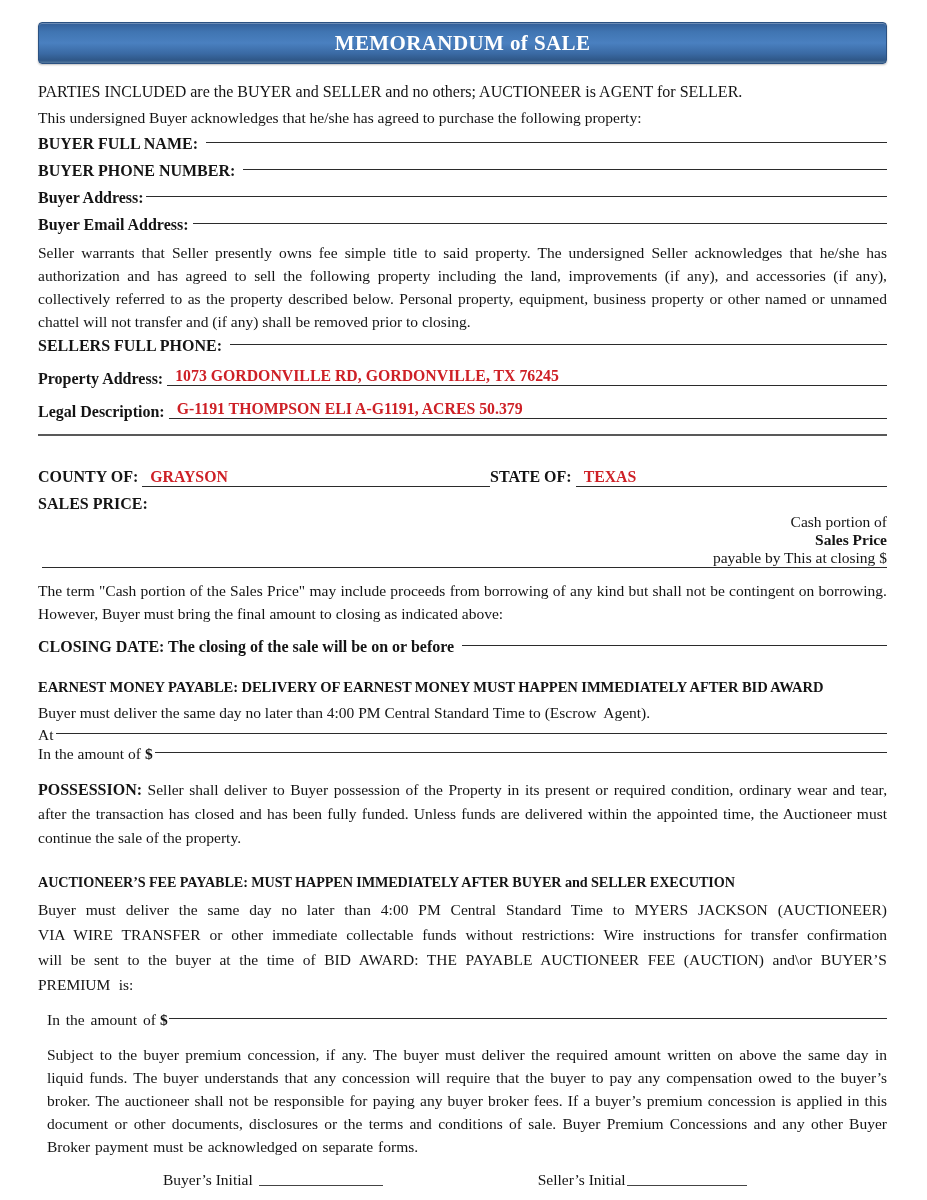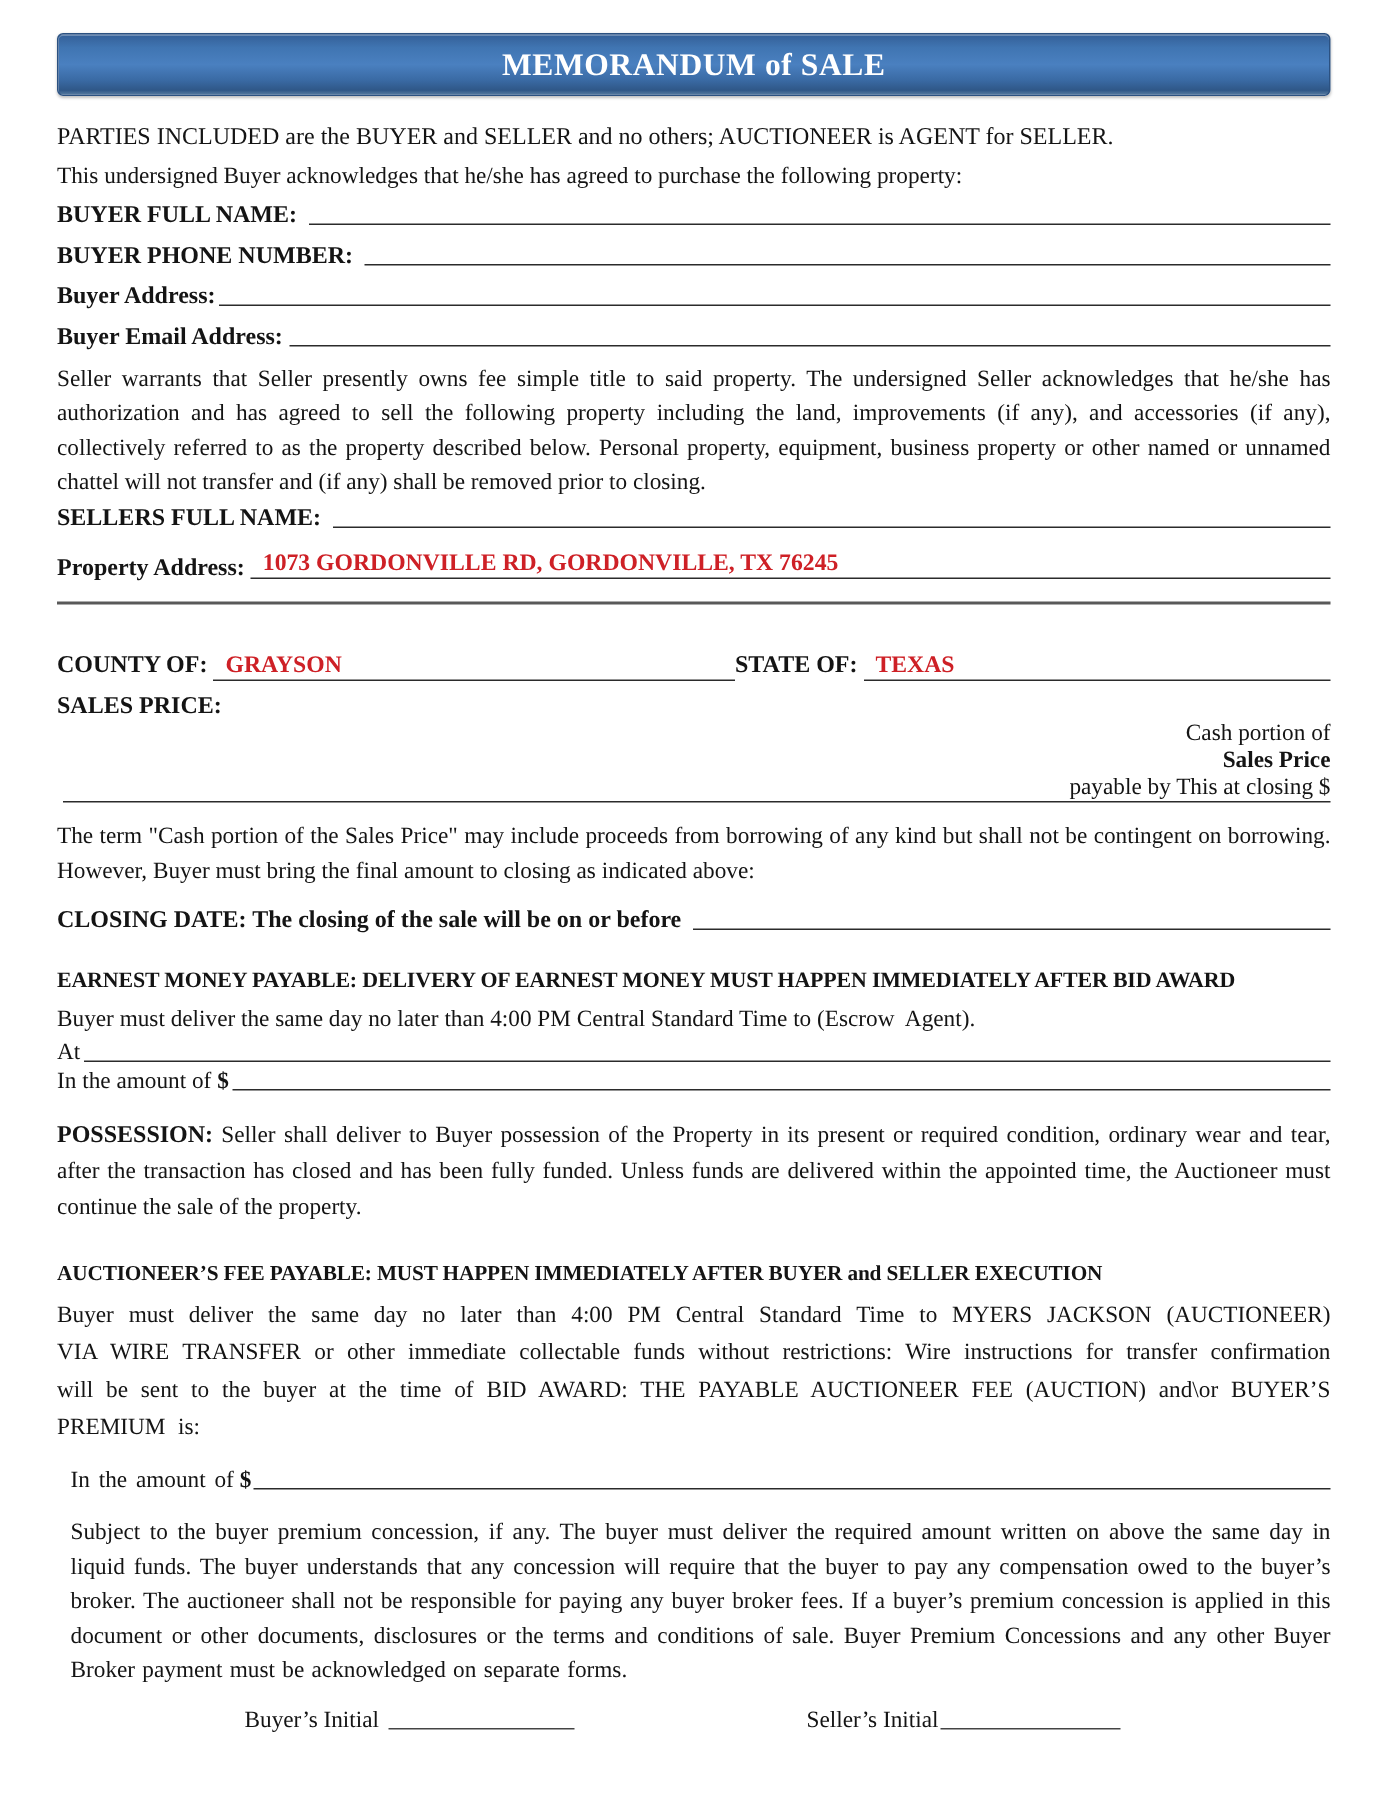--- a/index.html
+++ b/index.html
@@ -33,21 +33,21 @@
     color: #ffffff; font-weight: bold; font-size: 21px; letter-spacing: 0.4px;
   }
 
   
   .para { text-align: justify; line-height: 23px; }
   .label { font-weight: bold; font-size: 16px; white-space: nowrap; }
   .inline-bold { font-weight: bold; }
   .small-heading { font-weight: bold; font-size: 14.6px; letter-spacing: -0.1px; }
 
   
-  .field { display: flex; }
+  .field { display: flex; align-items: center; }
   .field .label { align-self: flex-end; }
   .blank {
     flex: 1 1 auto; min-width: 30px;
     border-bottom: 1.5px solid #2b2b2b;
     margin: 0 0 3px 8px;
   }
   .fillwrap {
     flex: 1 1 auto; display: flex;
     border-bottom: 1.5px solid #2b2b2b;
     margin: 0 0 2px 4px;
@@ -125,31 +125,37 @@
   </div>
 
   <div class="field f-buyer-email">
     <span class="label">Buyer Email Address:</span>
     <span class="blank" style="margin-left:4px"></span>
   </div>
 
   <div class="para seller-warrants">Seller warrants that Seller presently owns fee simple title to said property. The undersigned Seller acknowledges that he/she has authorization and has agreed to sell the following property including the land, improvements (if any), and accessories (if any), collectively referred to as the property described below. Personal property, equipment, business property or other named or unnamed chattel will not transfer and (if any) shall be removed prior to closing.</div>
 
   <div class="field f-seller-name">
-    <span class="label">SELLERS FULL NAME:</span>
+    <span class="label">SELLERS FULL PHONE:</span>
     <span class="blank"></span>
   </div>
 
   <div class="field f-prop-addr">
     <span class="label">Property Address:</span>
     <span class="fillwrap">
       <span class="red-value">1073 GORDONVILLE RD, GORDONVILLE, TX 76245</span>
     </span>
   </div>
 
+  <div class="field f-legal">
+    <span class="label">Legal Description:</span>
+    <span class="fillwrap">
+      <span class="red-value">G-1191 THOMPSON ELI A-G1191, ACRES 50.379</span>
+    </span>
+  </div>
 
   <div class="cont-line legal-cont"></div>
 
   <div class="row-county">
     <div class="county-box">
       <span class="label">COUNTY OF:</span>
       <span class="fillwrap">
         <span class="red-value">GRAYSON</span>
       </span>
     </div>

